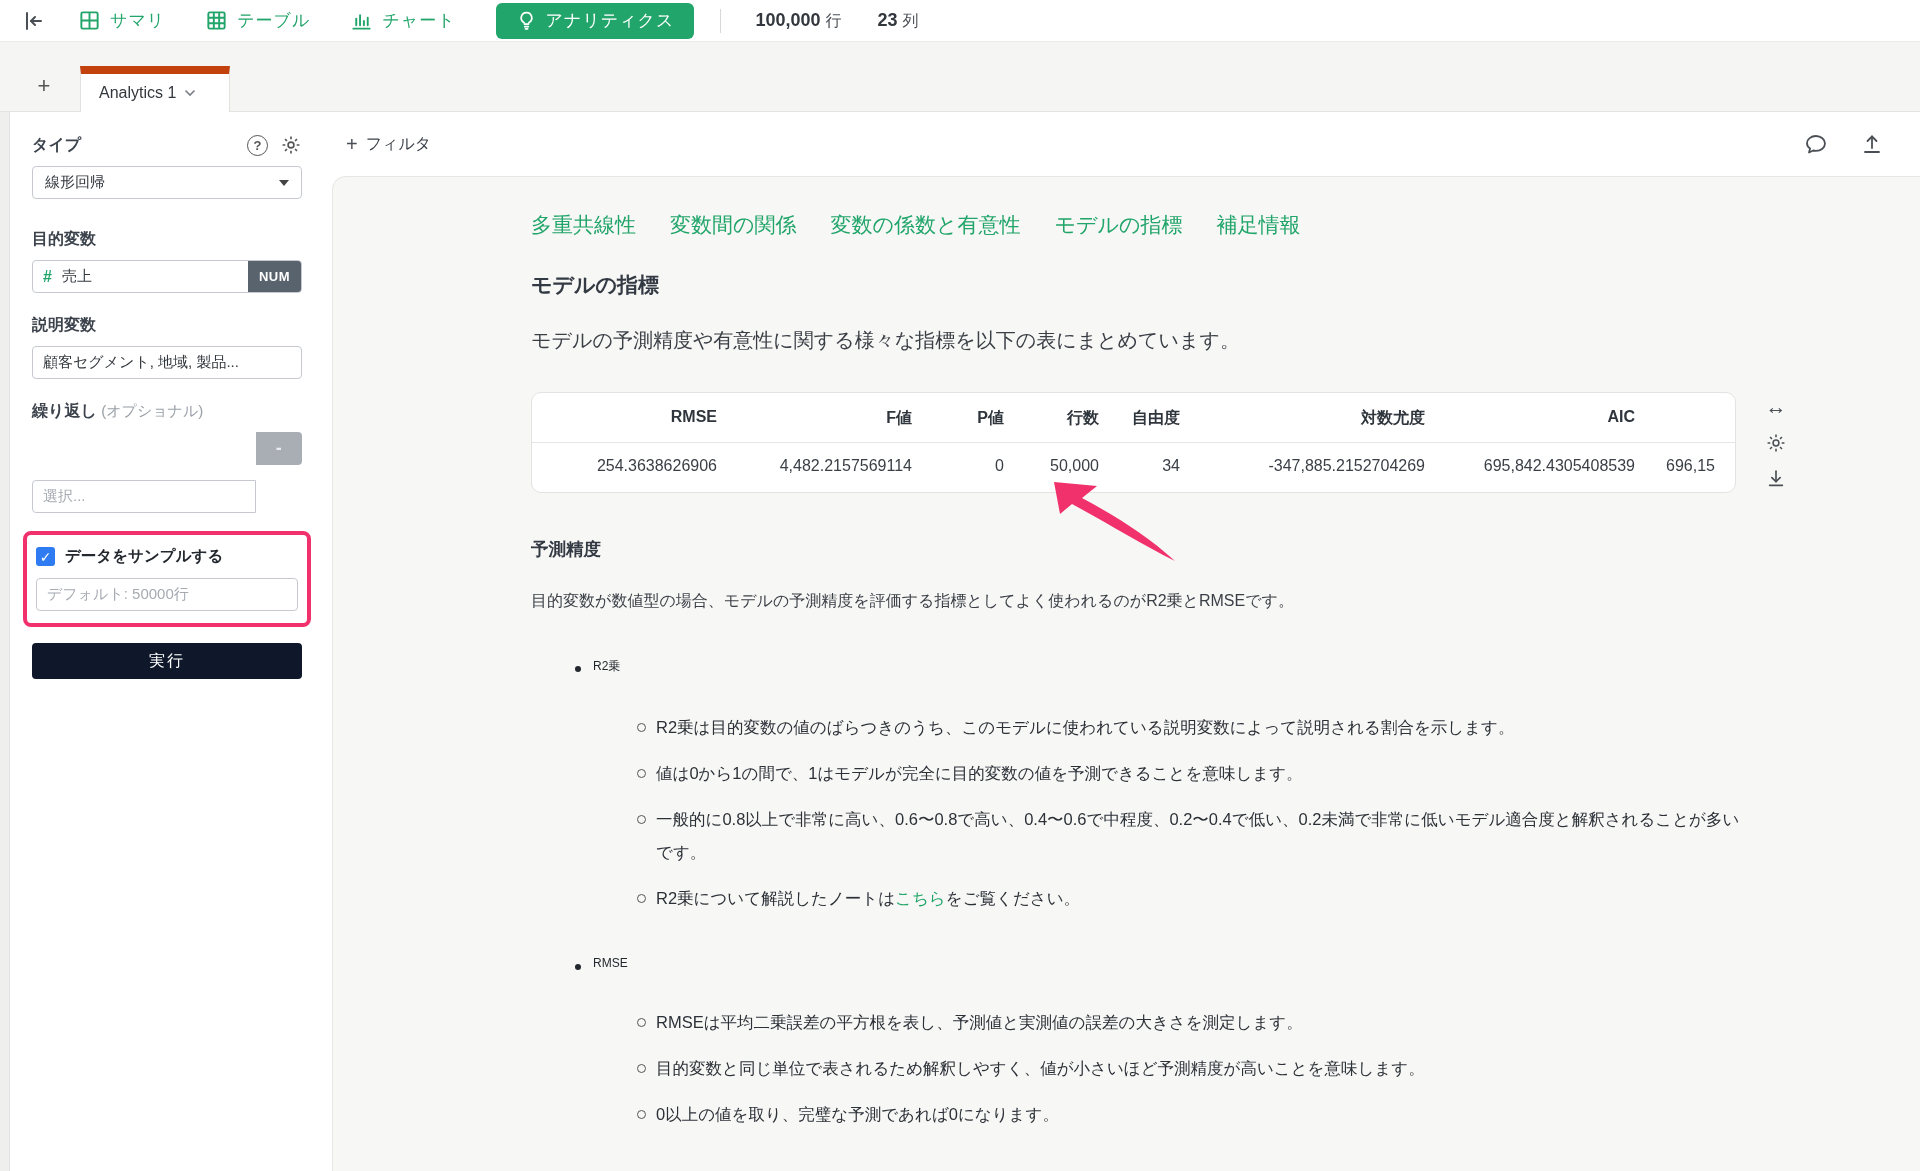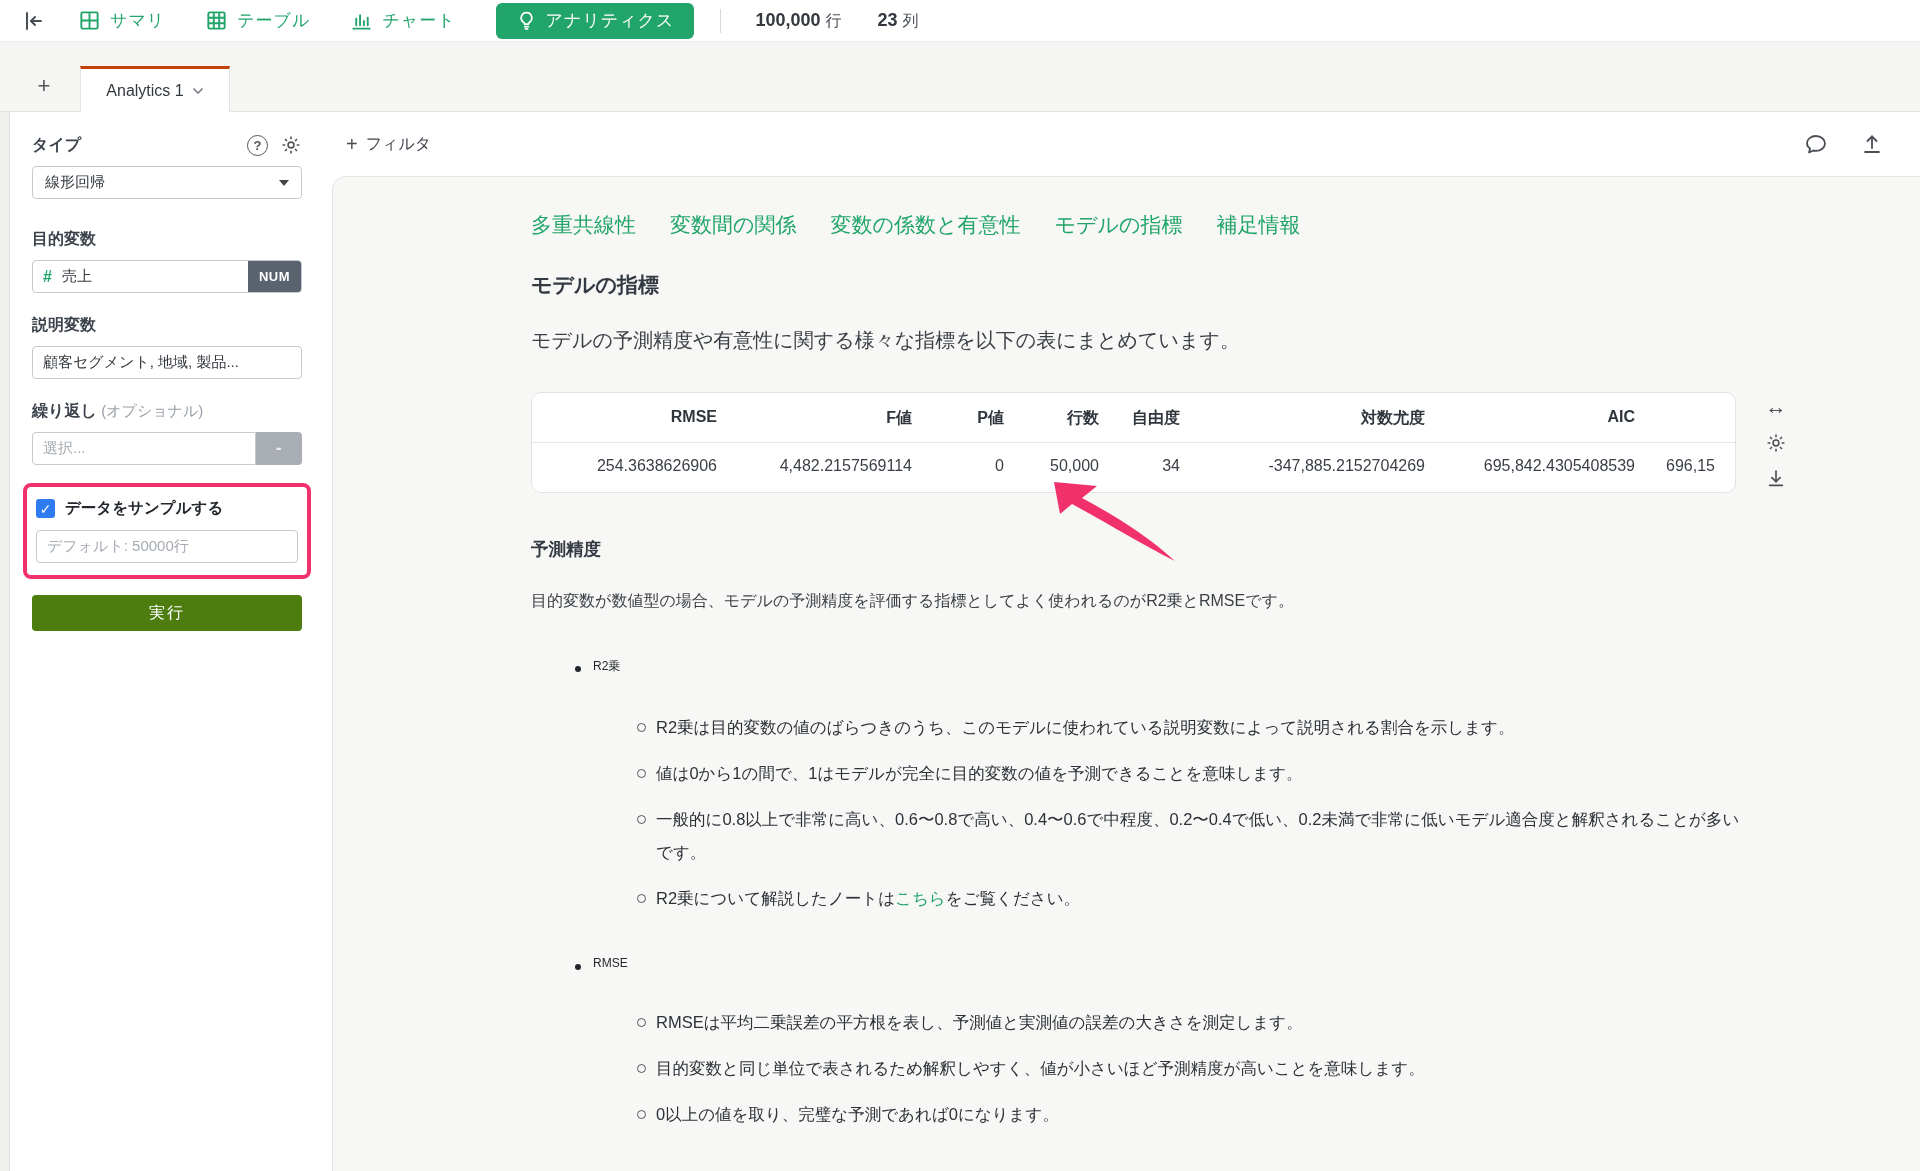--- a/index.html
+++ b/index.html
@@ -17,53 +17,53 @@
   .tb-sep { width:1px; height:24px; background:#d8d8d6; margin-right:34px; }
   .tb-count { font-size:17px; color:#33383e; margin-right:36px; }
   .tb-count b { font-weight:bold; font-size:18px; }
   .tb-count .unit { font-weight:normal; color:#4a4f55; margin-left:5px; font-size:16px; }
 
   
   .tabstrip { position:absolute; left:0; top:42px; width:1920px; height:70px; background:#f5f5f3;
     border-bottom:1px solid #e3e3e1; display:flex; align-items:flex-end; padding-left:26px; }
   .tab-add { font-size:22px; color:#555; width:36px; text-align:center; margin-bottom:12px; cursor:pointer; }
   .tab-active { position:relative; z-index:2; margin-left:18px; margin-bottom:-1px; height:46px; min-width:150px;
-    background:#fff; border:1px solid #e2e2e0; border-bottom:none; border-top:3px solid #c2410c;
-    display:flex; align-items:center; justify-content:center; gap:8px; font-size:16px; color:#33383e; padding:0 18px; cursor:pointer; }
+    background:#fff; border:1px solid #e2e2e0; border-bottom:none; border-top:8px solid #c2410c;
+    display:flex; align-items:center; gap:8px; font-size:16px; color:#33383e; padding:0 18px; cursor:pointer; }
 
   
   .left-strip { position:absolute; left:0; top:112px; width:10px; bottom:0; background:#efefed; border-right:1px solid #e2e2e0; }
   .sidebar { position:absolute; left:10px; top:112px; width:322px; bottom:0; background:#fff; padding:22px 30px 14px 22px; }
   .sb-row-head { display:flex; align-items:center; justify-content:flex-start; margin-bottom:10px; }
   .sb-label { font-size:16px; font-weight:bold; color:#3c434c; }
   .sb-label .opt { font-weight:normal; color:#9aa0a8; font-size:15px; }
   .sb-head-icons { margin-left:auto; display:flex; gap:12px; align-items:center; }
   .q-icon { width:21px; height:21px; border:1.7px solid #555; border-radius:50%; display:flex; align-items:center;
     justify-content:center; font-size:13px; font-weight:bold; color:#555; cursor:pointer; }
   .select-box { width:100%; height:33px; border:1px solid #c6cad0; border-radius:4px; background:#fff; display:flex;
     align-items:center; padding:0 12px; font-size:15px; color:#33383e; margin-bottom:30px; cursor:pointer; }
   .caret { margin-left:auto; width:0; height:0; border-left:5px solid transparent; border-right:5px solid transparent; border-top:6px solid #444; }
   .field { width:100%; height:33px; border:1px solid #c6cad0; border-radius:4px; background:#fff; display:flex;
     align-items:center; overflow:hidden; font-size:15px; color:#33383e; margin-bottom:22px; }
   .field .pad { padding:0 10px; display:flex; align-items:center; gap:10px; flex:1; }
   .hash { color:#21a56a; font-size:16px; font-weight:bold; }
   .badge-num { margin-left:auto; align-self:stretch; display:flex; align-items:center; background:#59636e; color:#fff;
     font-size:13px; font-weight:bold; padding:0 11px; letter-spacing:.5px; }
   .field-row { display:flex; gap:0; margin-bottom:18px; }
-  .field-row .field { margin-bottom:0; border-radius:4px 0 0 4px; }
+  .field-row .field { margin-bottom:0; border-radius:4px 0 0 4px;margin-top:48px; }
   .minus-btn { width:56px; height:33px; background:#a9aeb5; border:none; border-radius:0 4px 4px 0; color:#e9ebee;
     font-size:18px; font-weight:bold; cursor:pointer; }
   .placeholder { color:#a6abb2; }
   .pink-box { border:4px solid #f0316c; border-radius:8px; padding:11px 9px 12px; margin:4px -9px 16px; }
   .chk-row { display:flex; align-items:center; gap:10px; margin-bottom:11px; cursor:pointer; }
   .chk { width:19px; height:19px; background:#2e7bf2; border-radius:3px; color:#fff; font-size:14px; display:flex;
     align-items:center; justify-content:center; }
   .chk-label { font-size:15.5px; font-weight:bold; color:#23282e; }
   .pink-box .field { margin-bottom:0; }
-  .run-btn { width:100%; height:36px; background:#4d7c0f; color:#fff; border:none; border-radius:4px; font-size:16px;
+  .run-btn { width:100%; height:36px; background:#0f172a; color:#fff; border:none; border-radius:4px; font-size:16px;
     letter-spacing:2px; cursor:pointer; }
 
   
   .filter-row { position:absolute; left:332px; top:112px; right:0; height:64px; background:#fff; display:flex; align-items:center; }
   .filter-btn { display:flex; align-items:center; gap:8px; margin-left:14px; font-size:16px; color:#3c424a; cursor:pointer; }
   .filter-btn .plus { font-size:20px; color:#4a4f55; }
   .top-right-icons { margin-left:auto; margin-right:36px; display:flex; gap:32px; align-items:center; }
   .icon-btn { cursor:pointer; display:flex; align-items:center; justify-content:center; }
 
   .panel { position:absolute; left:332px; top:176px; right:0; bottom:0; background:#f7f7f5;

